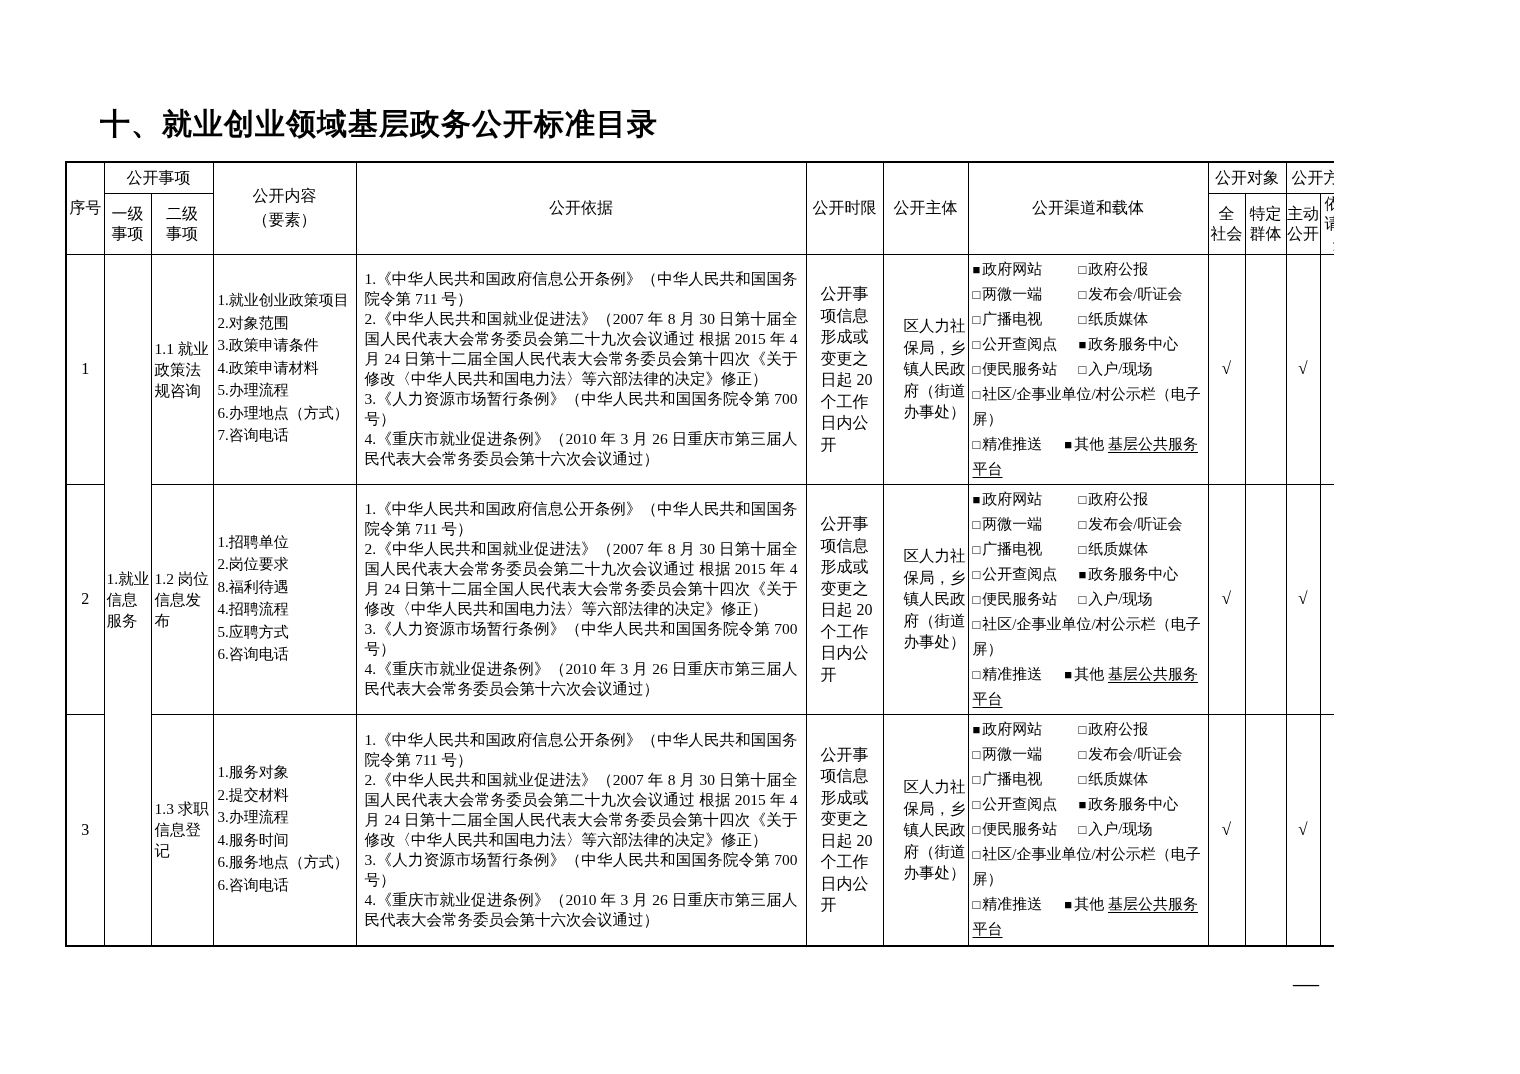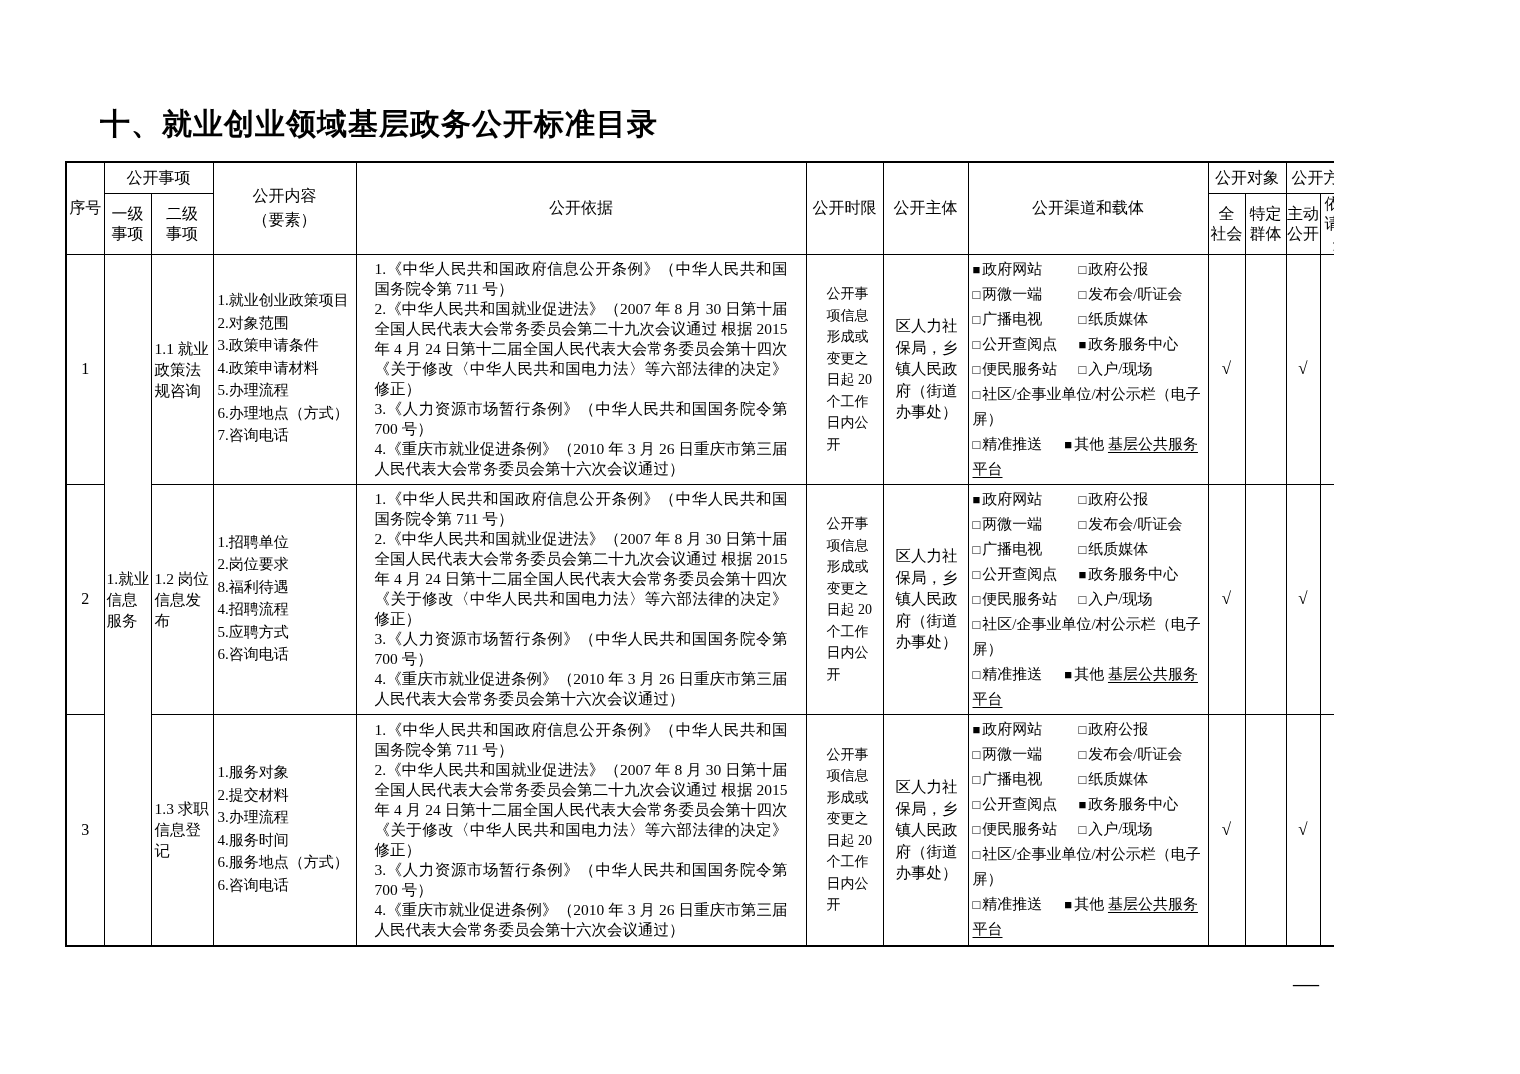--- a/index.html
+++ b/index.html
@@ -22,24 +22,24 @@
     vertical-align:middle;padding:0;white-space:pre-line;
   }
   tr.hr1{height:31px;} tr.hr1 th{line-height:24px;}
   tr.hr2{height:60px;}
   tr.r1{height:218px;} tr.r2{height:218px;} tr.r3{height:232px;}
   td.seq{ text-align:center;vertical-align:middle;font-size:16px; }
   td.lv1{ vertical-align:middle;font-size:15.5px;line-height:21px;padding:1px 1px 1px 2px;text-align:left; }
   td.lv2{ vertical-align:middle;font-size:15.5px;line-height:21px;padding:1px 0 1px 3px;text-align:left; }
   td.content{ vertical-align:middle;padding:0 0 2px 4px;text-align:left; }
   .c-item{ font-size:15px;line-height:22.5px; }
-  td.basis{ vertical-align:middle;padding:2px 18px;text-align:left; }
+  td.basis{ vertical-align:middle;padding:2px 8px;text-align:left; }
   .b-item{ font-size:15.5px;line-height:20px;text-align:justify;text-justify:inter-character; }
-  td.time{ vertical-align:middle;font-size:14px;line-height:21.5px;padding:2px 2px 2px 20px;text-align:left; }
-  td.subject{ vertical-align:middle;font-size:15.5px;line-height:21.5px;padding:2px 2px 2px 12px;text-align:left; }
+  td.time{ vertical-align:middle;font-size:16px;line-height:21.5px;padding:2px 2px 2px 14px;text-align:left; }
+  td.subject{ vertical-align:middle;font-size:15.5px;line-height:21.5px;padding:2px 2px 2px 20px;text-align:left; }
   td.channels{ vertical-align:middle;padding:2px 2px 2px 4px;text-align:left;font-size:15px; }
   .ch-grid{ display:grid;grid-template-columns:106px auto;line-height:25px; }
   .ch-item{ white-space:nowrap; }
   .box{ font-size:13px;margin-right:2px; }
   .ch-wide,.ch-last{ line-height:25px; }
   .ch-push{ margin-right:22px; }
   .u{ text-decoration:underline;text-underline-offset:3px; }
   td.mark{ text-align:center;vertical-align:middle;font-size:17px; }
   .pageno{
     position:absolute;left:1293px;top:969px;font-size:26px;word-spacing:8px;white-space:nowrap;

